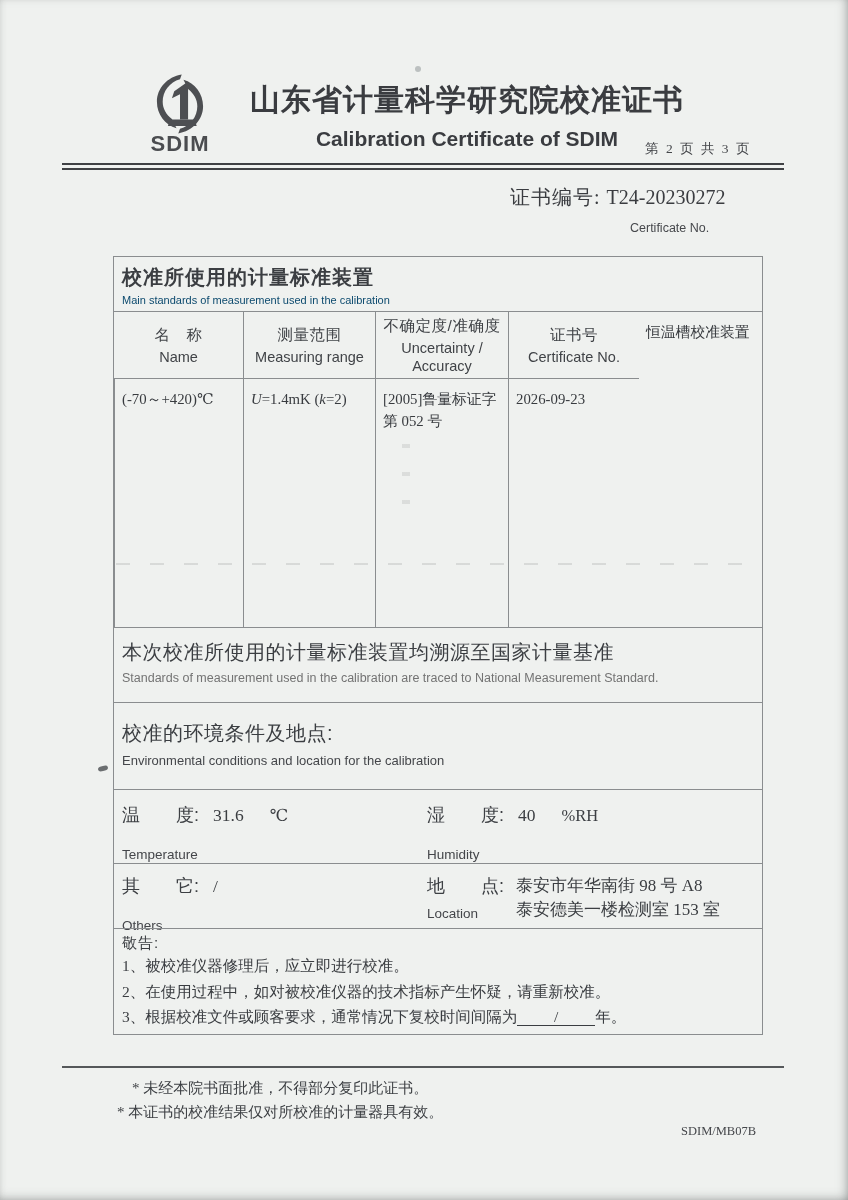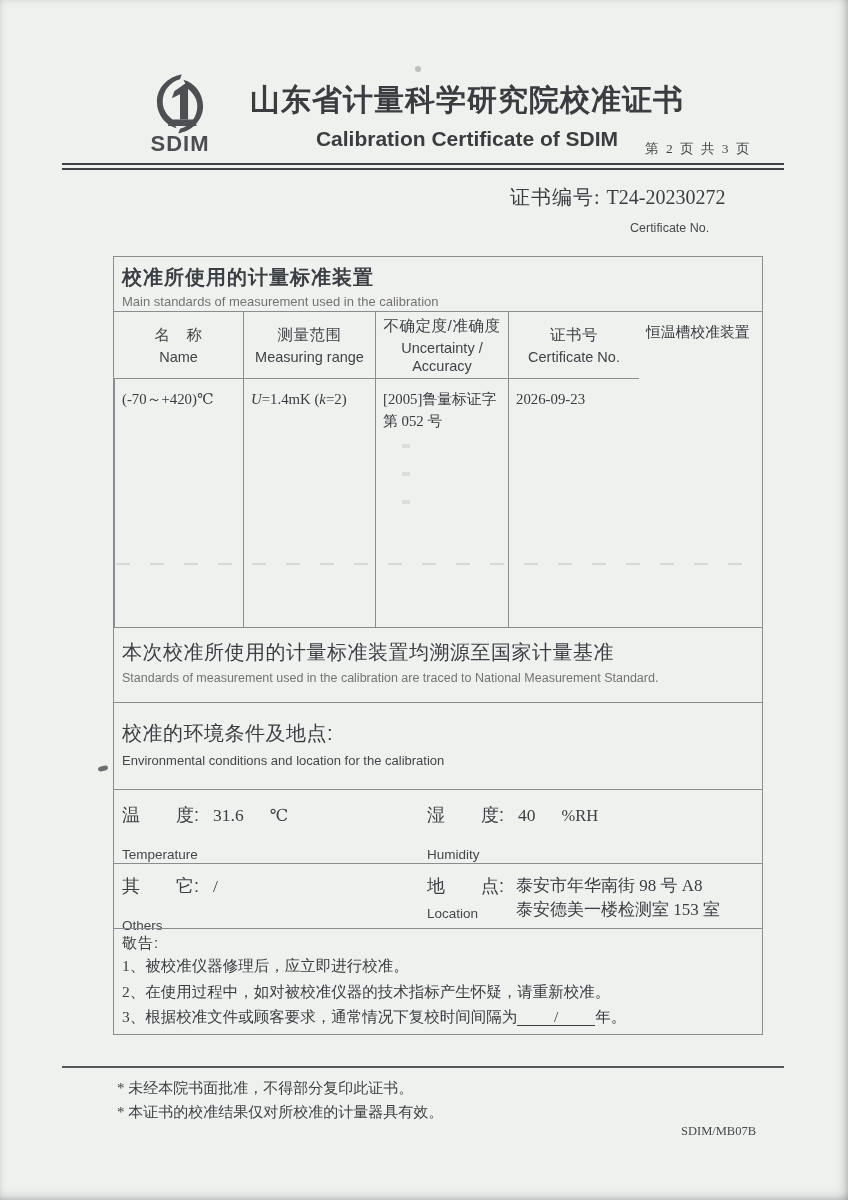--- a/index.html
+++ b/index.html
@@ -51,21 +51,21 @@
   .main-box{
     position:absolute; left:113px; top:256px; width:650px; height:779px;
     border:1px solid var(--border);
     display:flex; flex-direction:column;
   }
   .sec{ border-top:1px solid var(--border); }
   .sec:first-child{ border-top:none; }
 
   .sec-std-title{ height:54px; padding:7px 0 0 8px; }
   .sec-title-cn{ font-size:20px; font-weight:600; letter-spacing:1px; }
-  .sec-title-en{ font-size:13px; margin-top:3px; color:#737373; }
+  .sec-title-en{ font-size:11px; margin-top:3px; color:#0c4a6e; }
 
   
   .std-table{
     display:grid;
     grid-template-columns:129px 132px 133px 131px 1fr;
     grid-template-rows:67px 248px;
     border-top:1px solid var(--border);
   }
   .th{
     display:flex; flex-direction:column; justify-content:center; align-items:center;
@@ -107,21 +107,21 @@
   .notice-title{ font-size:15px; font-weight:500; letter-spacing:1px;
                  font-family:"Liberation Sans","DejaVu Sans",sans-serif; }
   .notice-item{ font-size:15.5px; line-height:25.5px; color:#3a3d41; }
   .u-blank{
     display:inline-block; width:78px; text-align:center;
     border-bottom:1px solid #3a3d41; line-height:17px;
   }
 
   
   .footer-rule{ position:absolute; left:62px; top:1066px; width:722px; height:2px; background:#55585a; }
-  .footnotes{ position:absolute; left:117px; top:1076px; font-size:15px; line-height:24px; color:#3c3f43; }
+  .footnotes{ position:absolute; left:117px; top:1076px; font-size:15px; line-height:24px; color:#3c3f43;text-align:center; }
   .form-no{ position:absolute; left:681px; top:1124px; font-size:12.5px; color:#44464a; }
 
   
   .speck1{ position:absolute; left:98px; top:766px; width:10px; height:5px;
            background:#6b6e70; border-radius:45%; transform:rotate(-14deg); }
   .speck2{ position:absolute; left:415px; top:66px; width:6px; height:6px;
            background:#9aa0a0; border-radius:50%; opacity:.6; }
   .ghost-line{ position:absolute; left:116px; top:563px; width:640px; height:2px;
     background:repeating-linear-gradient(90deg, rgba(110,112,112,.18) 0 14px, transparent 14px 34px); }
   .ghost-marks{ position:absolute; left:402px; top:416px; width:10px; height:90px;

